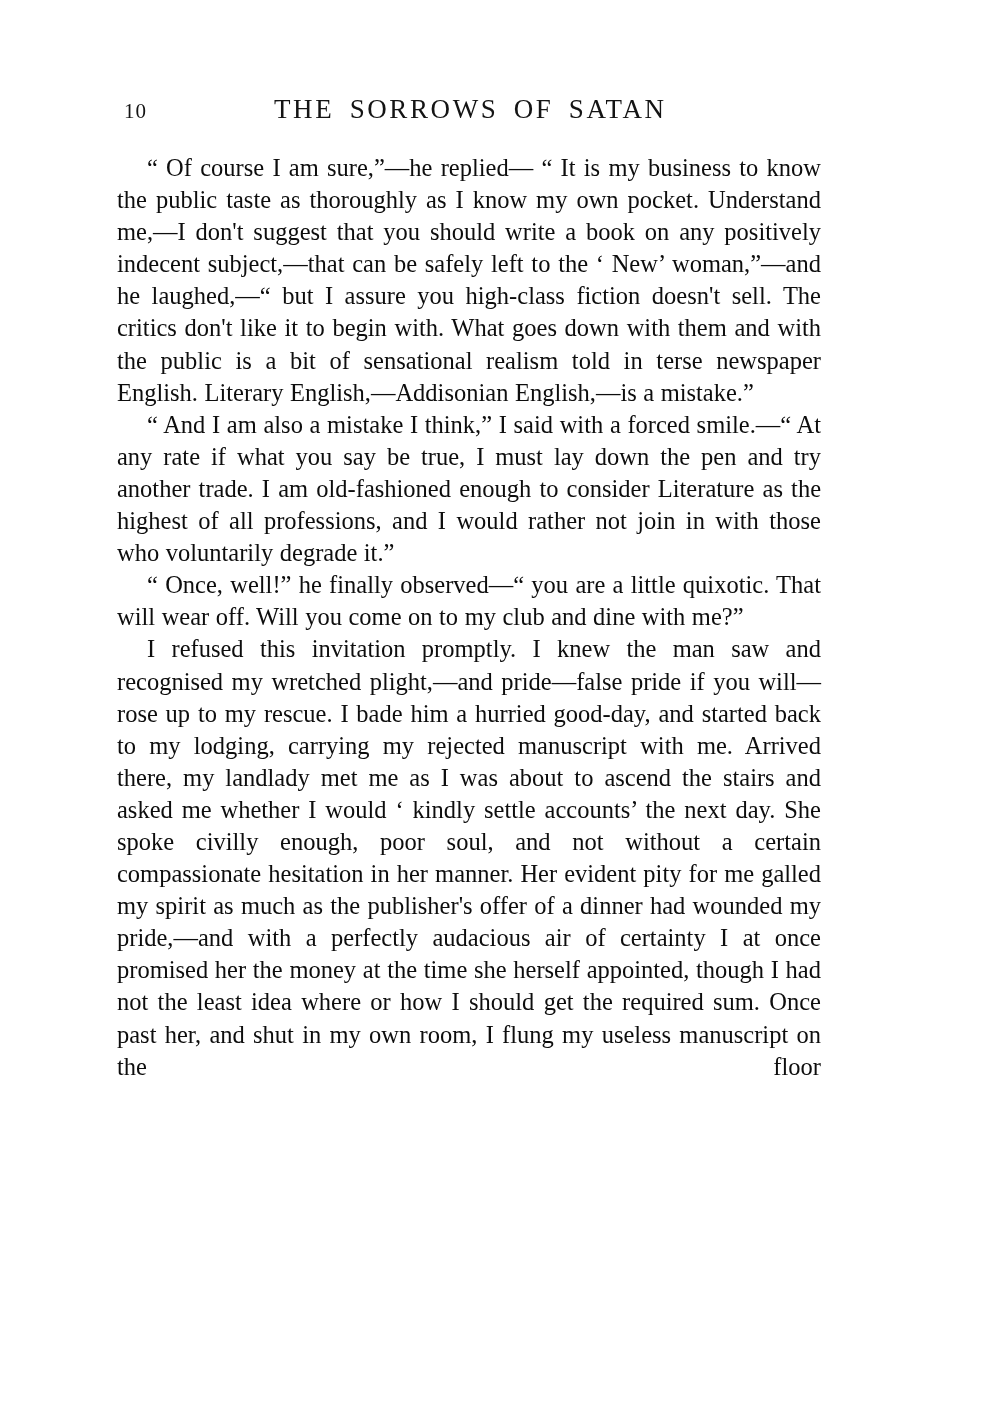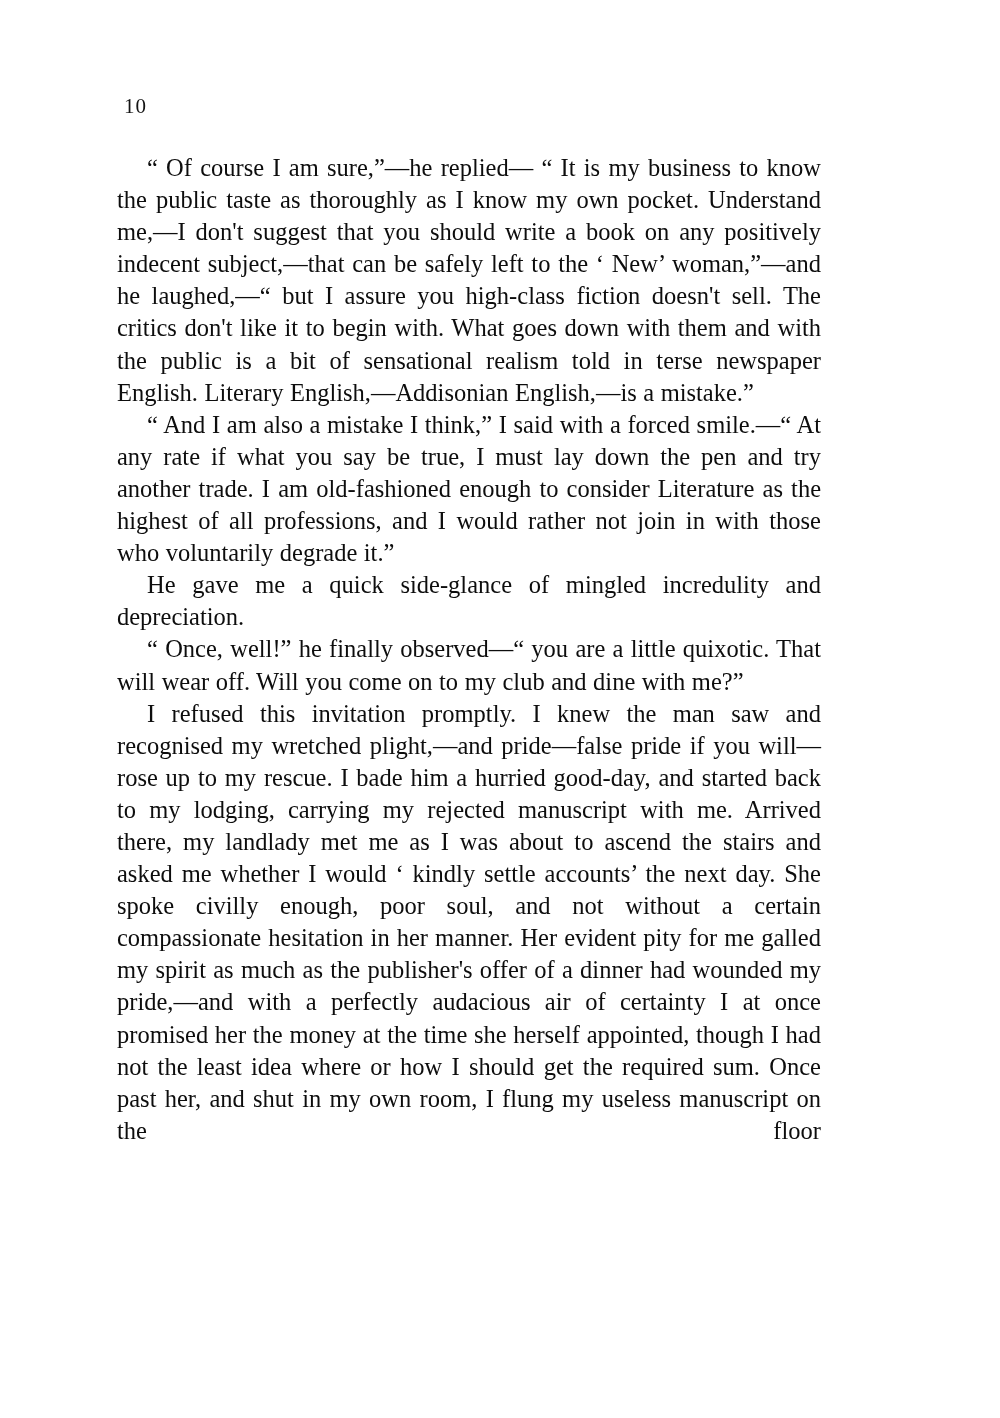--- a/index.html
+++ b/index.html
@@ -74,23 +74,23 @@
     text-align-last: justify;
   }
 </style>
 </head>
 <body>
 
 <div class="page">
 
   <div class="running-head">
     <span class="folio">10</span>
+    <span class="head-title">THE SORROWS OF SATAN</span>
   </div>
 
   <div class="textblock">
     <p class="para">“ Of course I am sure,”—he replied—  “ It is my business to know the public taste as thoroughly as I know my own pocket.   Understand me,—I don't suggest that you should write a book on any positively indecent subject,—that can be safely left to the ‘ New’ woman,”—and he laughed,—“ but I assure you high-class fiction doesn't sell.   The critics don't like it to begin with.   What goes down with them and with the public is a bit of sensational realism told in terse newspaper English.   Literary English,—Addisonian English,—is a mistake.”</p>
     <p class="para">“ And I am also a mistake I think,” I said with a forced smile.—“ At any rate if what you say be true, I must lay down the pen and try another trade.   I am old-fashioned enough to consider Literature as the highest of all professions, and I would rather not join in with those who voluntarily degrade it.”</p>
-    <p class="para">He gave me a quick side-glance of mingled incredulity and depreciation.</p>
     <p class="para">“ Once, well!” he finally observed—“ you are a little quixotic.   That will wear off.   Will you come on to my club and dine with me?”</p>
     <p class="para runon-end">I refused this invitation promptly.   I knew the man saw and recognised my wretched plight,—and pride—false pride if you will—rose up to my rescue.   I bade him a hurried good-day, and started back to my lodging, carrying my rejected manuscript with me.   Arrived there, my landlady met me as I was about to ascend the stairs and asked me whether I would ‘ kindly settle accounts’ the next day.   She spoke civilly enough, poor soul, and not without a certain compassionate hesitation in her manner.   Her evident pity for me galled my spirit as much as the publisher's offer of a dinner had wounded my pride,—and with a perfectly audacious air of certainty I at once promised her the money at the time she herself appointed, though I had not the least idea where or how I should get the required sum.   Once past her, and shut in my own room, I flung my useless manuscript on the floor</p>
   </div>
 
 </div>
 
 </body></html>

